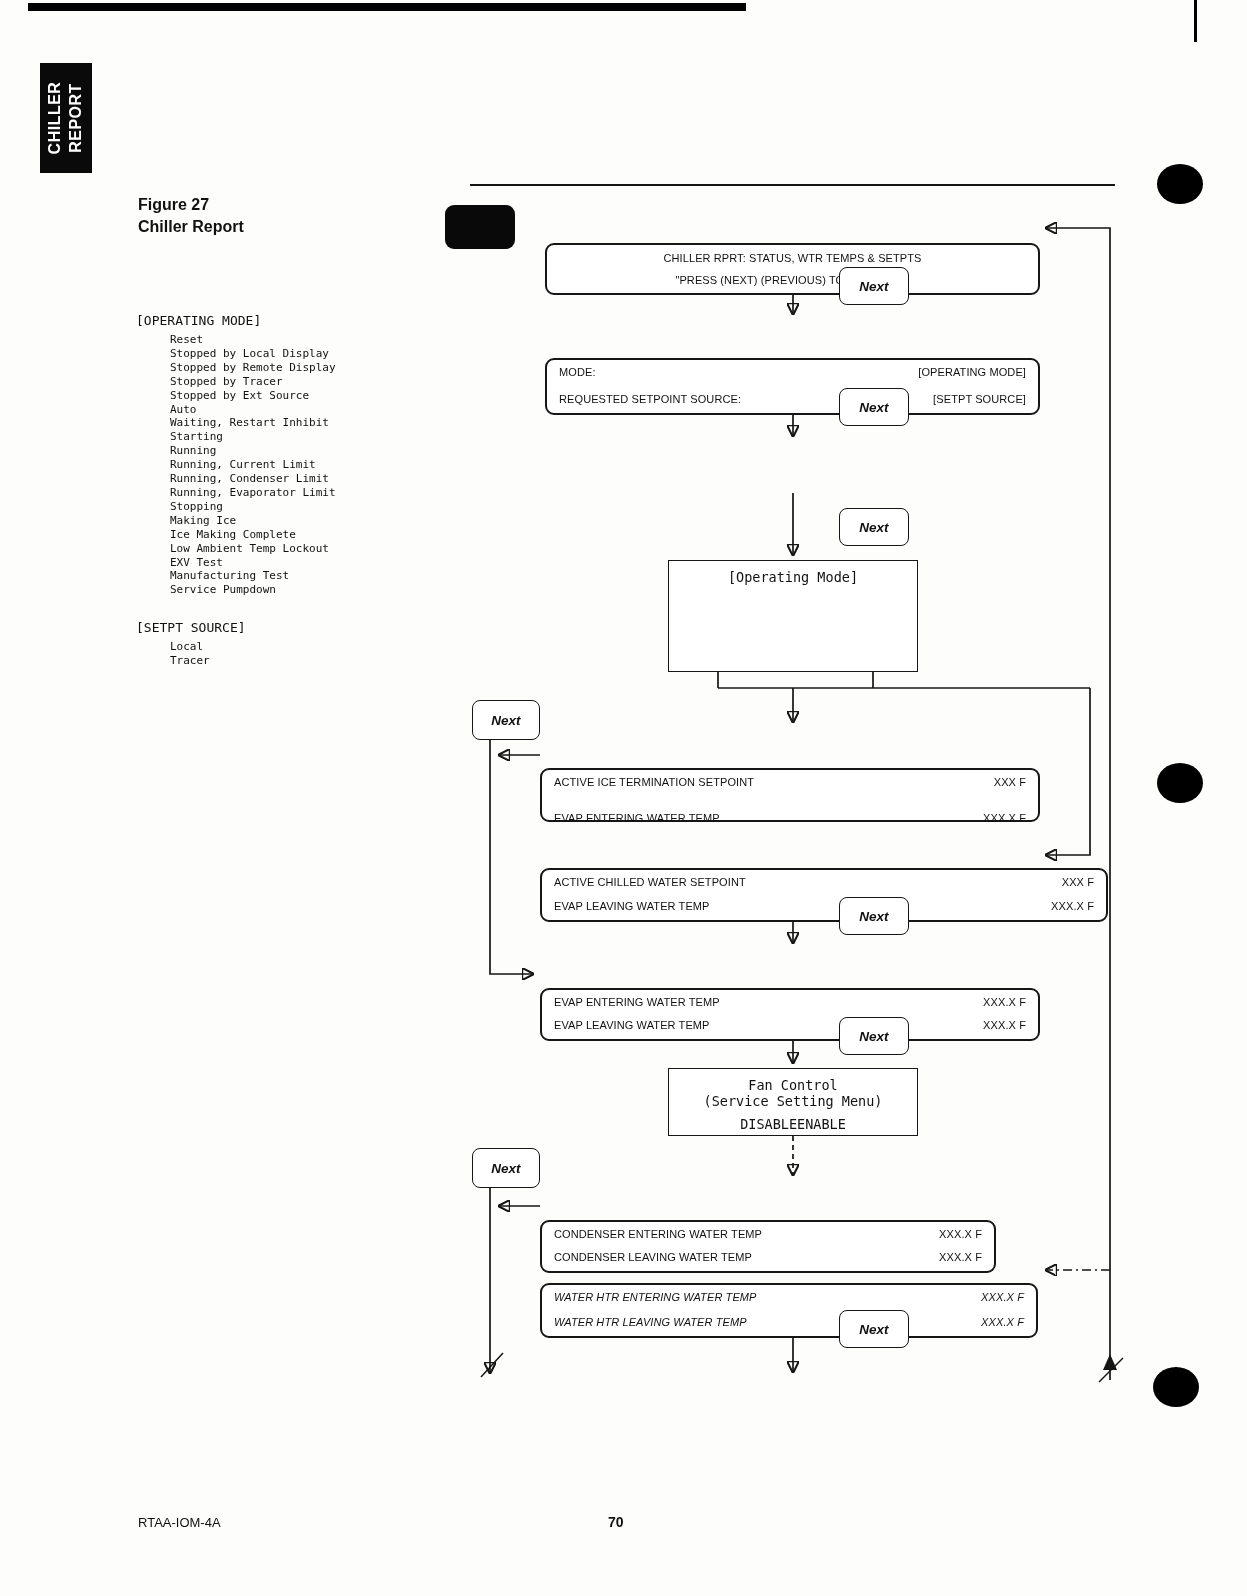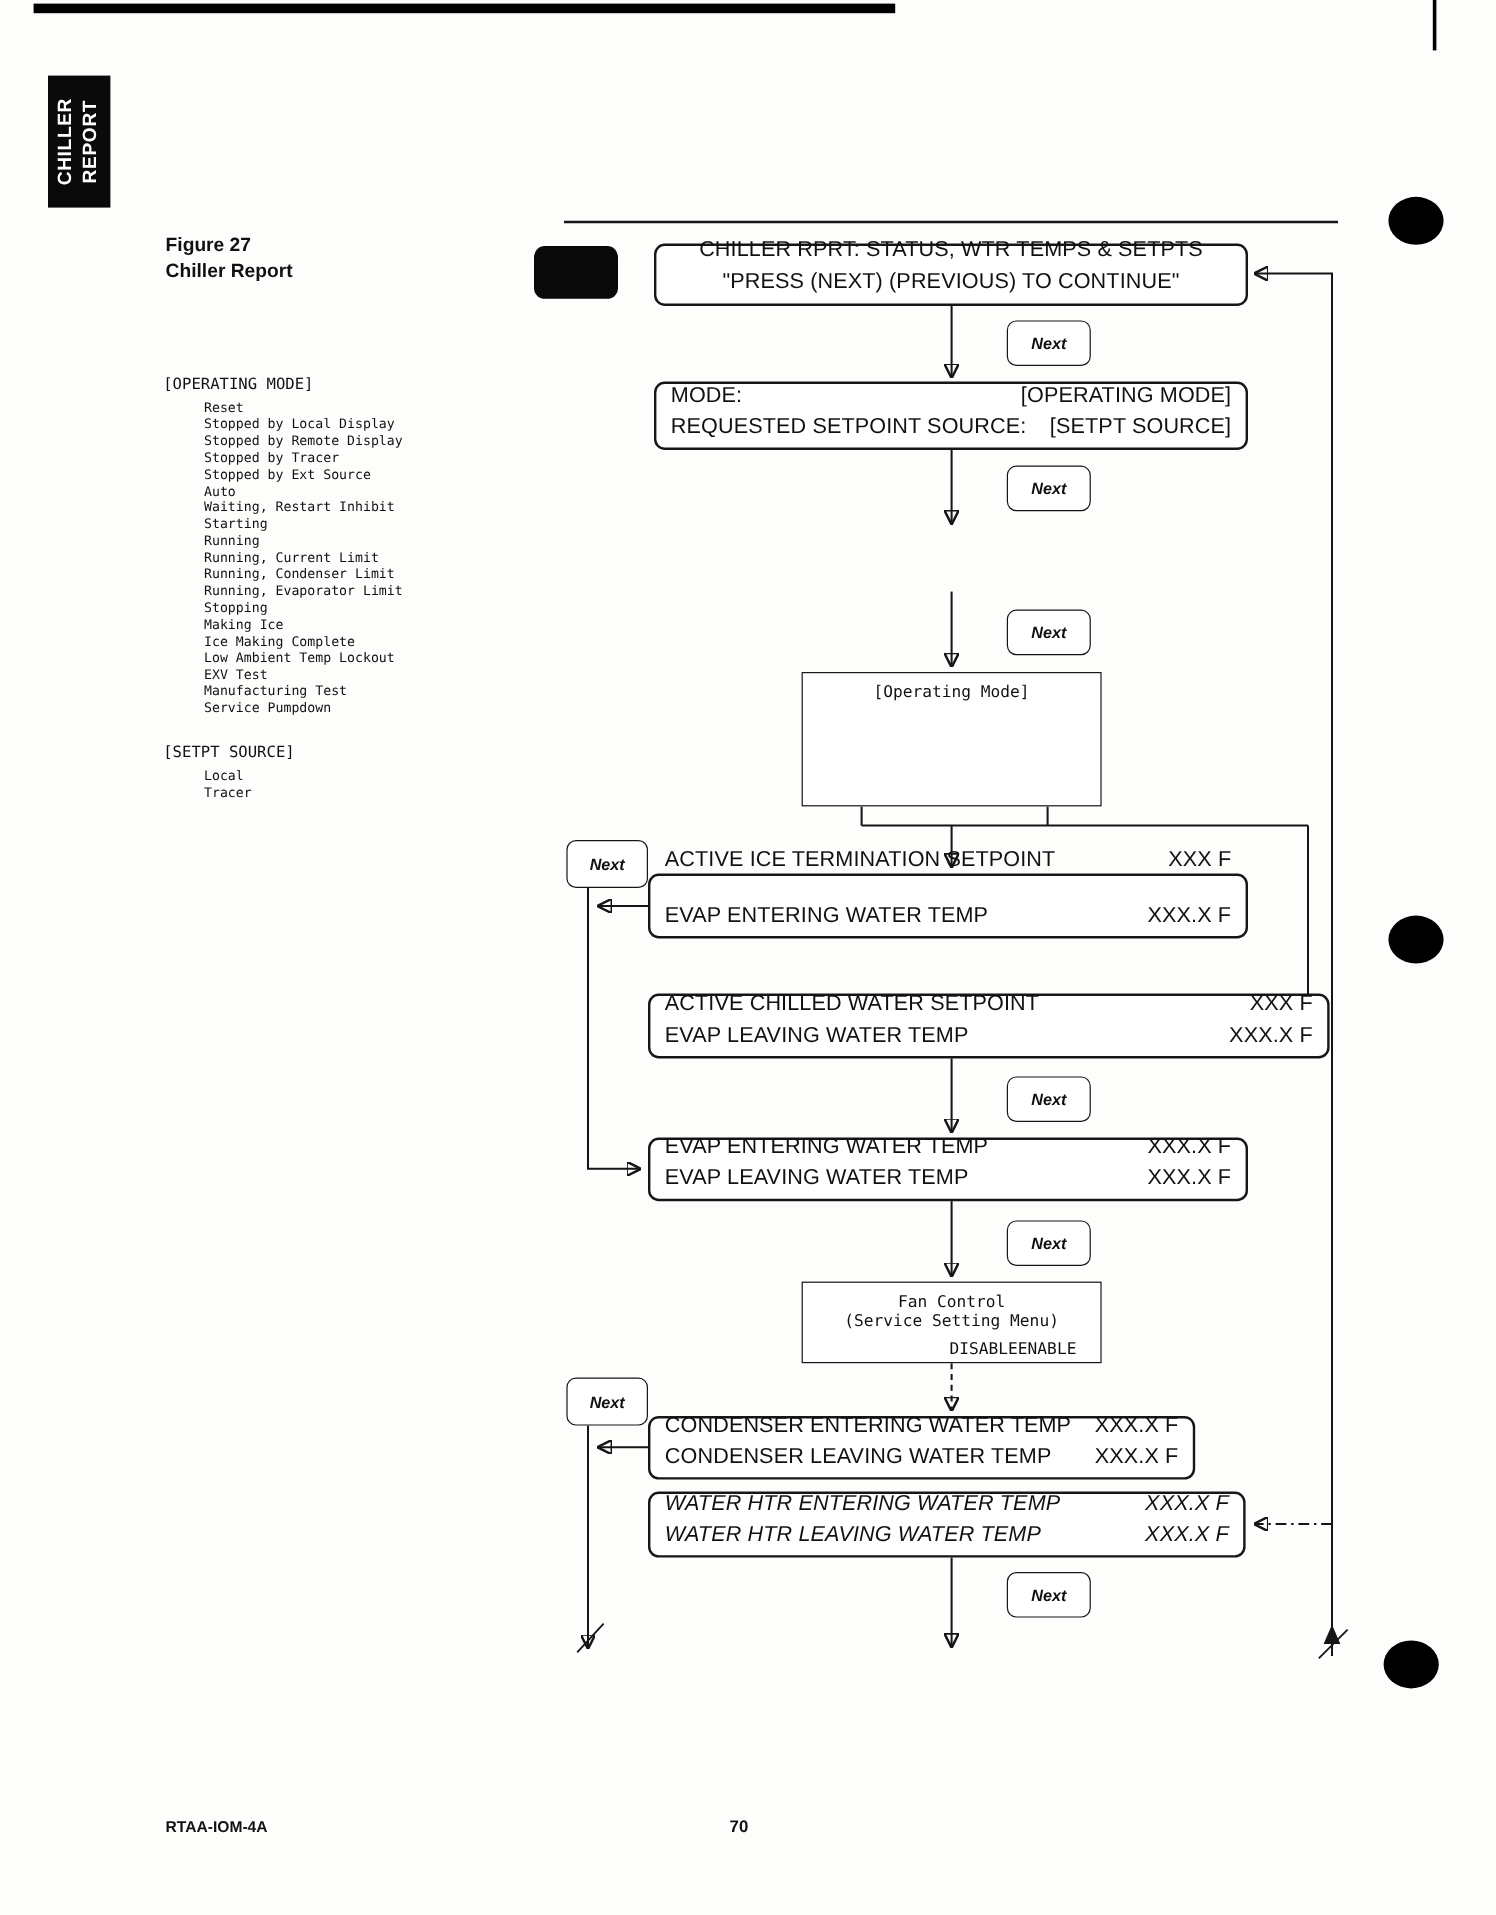--- a/index.html
+++ b/index.html
@@ -31,48 +31,48 @@
   .fig-title { position:absolute; left:138px; top:218px; font-size:16px; font-weight:bold; z-index:2; }
   .mono { font-family:"DejaVu Sans Mono","Liberation Mono",monospace; }
   .legend-header { position:absolute; font-size:13px; z-index:2; }
   .legend-list { position:absolute; font-size:11px; line-height:13.9px; z-index:2; }
   .legend-item { white-space:nowrap; }
 
   
   .screen {
     position:absolute; z-index:2; background:#fff;
     border:2px solid #161616; border-radius:9px;
-    display:flex; flex-direction:column; justify-content:flex-end;
-    padding:5px 12px; font-size:18px; letter-spacing:.1px;
+    display:flex; flex-direction:column; justify-content:space-between;
+    padding:5px 12px; font-size:11px; letter-spacing:.1px;margin-top:40px;
   }
   .screen.heavy { border-width:2.6px; }
   .screen .row { display:flex; justify-content:space-between; line-height:1.45; white-space:nowrap; }
   .screen .cline { text-align:center; line-height:1.5; white-space:nowrap; }
 
   
   .decision {
     position:absolute; z-index:2; background:#fff; border:1.7px solid #161616;
     font-family:"DejaVu Sans Mono","Liberation Mono",monospace; font-size:13.5px;
     padding:8px 14px;
   }
   .dec-title { text-align:center; white-space:nowrap; }
   .dec-grid { display:grid; grid-template-columns:150px auto; row-gap:2px; margin-top:13px; white-space:nowrap; }
-  .dec-opts { display:flex; justify-content:flex-end; padding:0 6px; margin-top:7px; white-space:nowrap; }
+  .dec-opts { display:flex; justify-content:center; padding:0 6px; margin-top:7px; white-space:nowrap; }
 
   
   .nextkey {
     position:absolute; z-index:2; background:#fff; border:1.9px solid #161616; border-radius:8px;
     display:flex; align-items:center; justify-content:center;
     font-weight:bold; font-style:italic; font-size:13.5px;margin-left:24px;
   }
 
   .black-key { position:absolute; z-index:2; background:#090909; border-radius:9px; }
 
   .continue-note { position:absolute; left:540px; top:1378px; width:510px; text-align:center; font-size:15px; z-index:2; }
-  .footer-doc { position:absolute; left:138px; top:1515px; font-size:13px; z-index:2;font-weight:bold; }
+  .footer-doc { position:absolute; left:138px; top:1515px; font-size:13px; z-index:2; }
   .footer-page { position:absolute; left:608px; top:1514px; font-size:14px; font-weight:bold; z-index:2; }
 </style>
 </head>
 <body>
 
 <div class="page">
 
   <div class="artifact" style="left:28px;top:3px;width:718px;height:8px;"></div>
   <div class="artifact" style="left:1194px;top:0;width:3px;height:42px;"></div>
   <div class="dot" style="left:1157px;top:164px;"></div>

